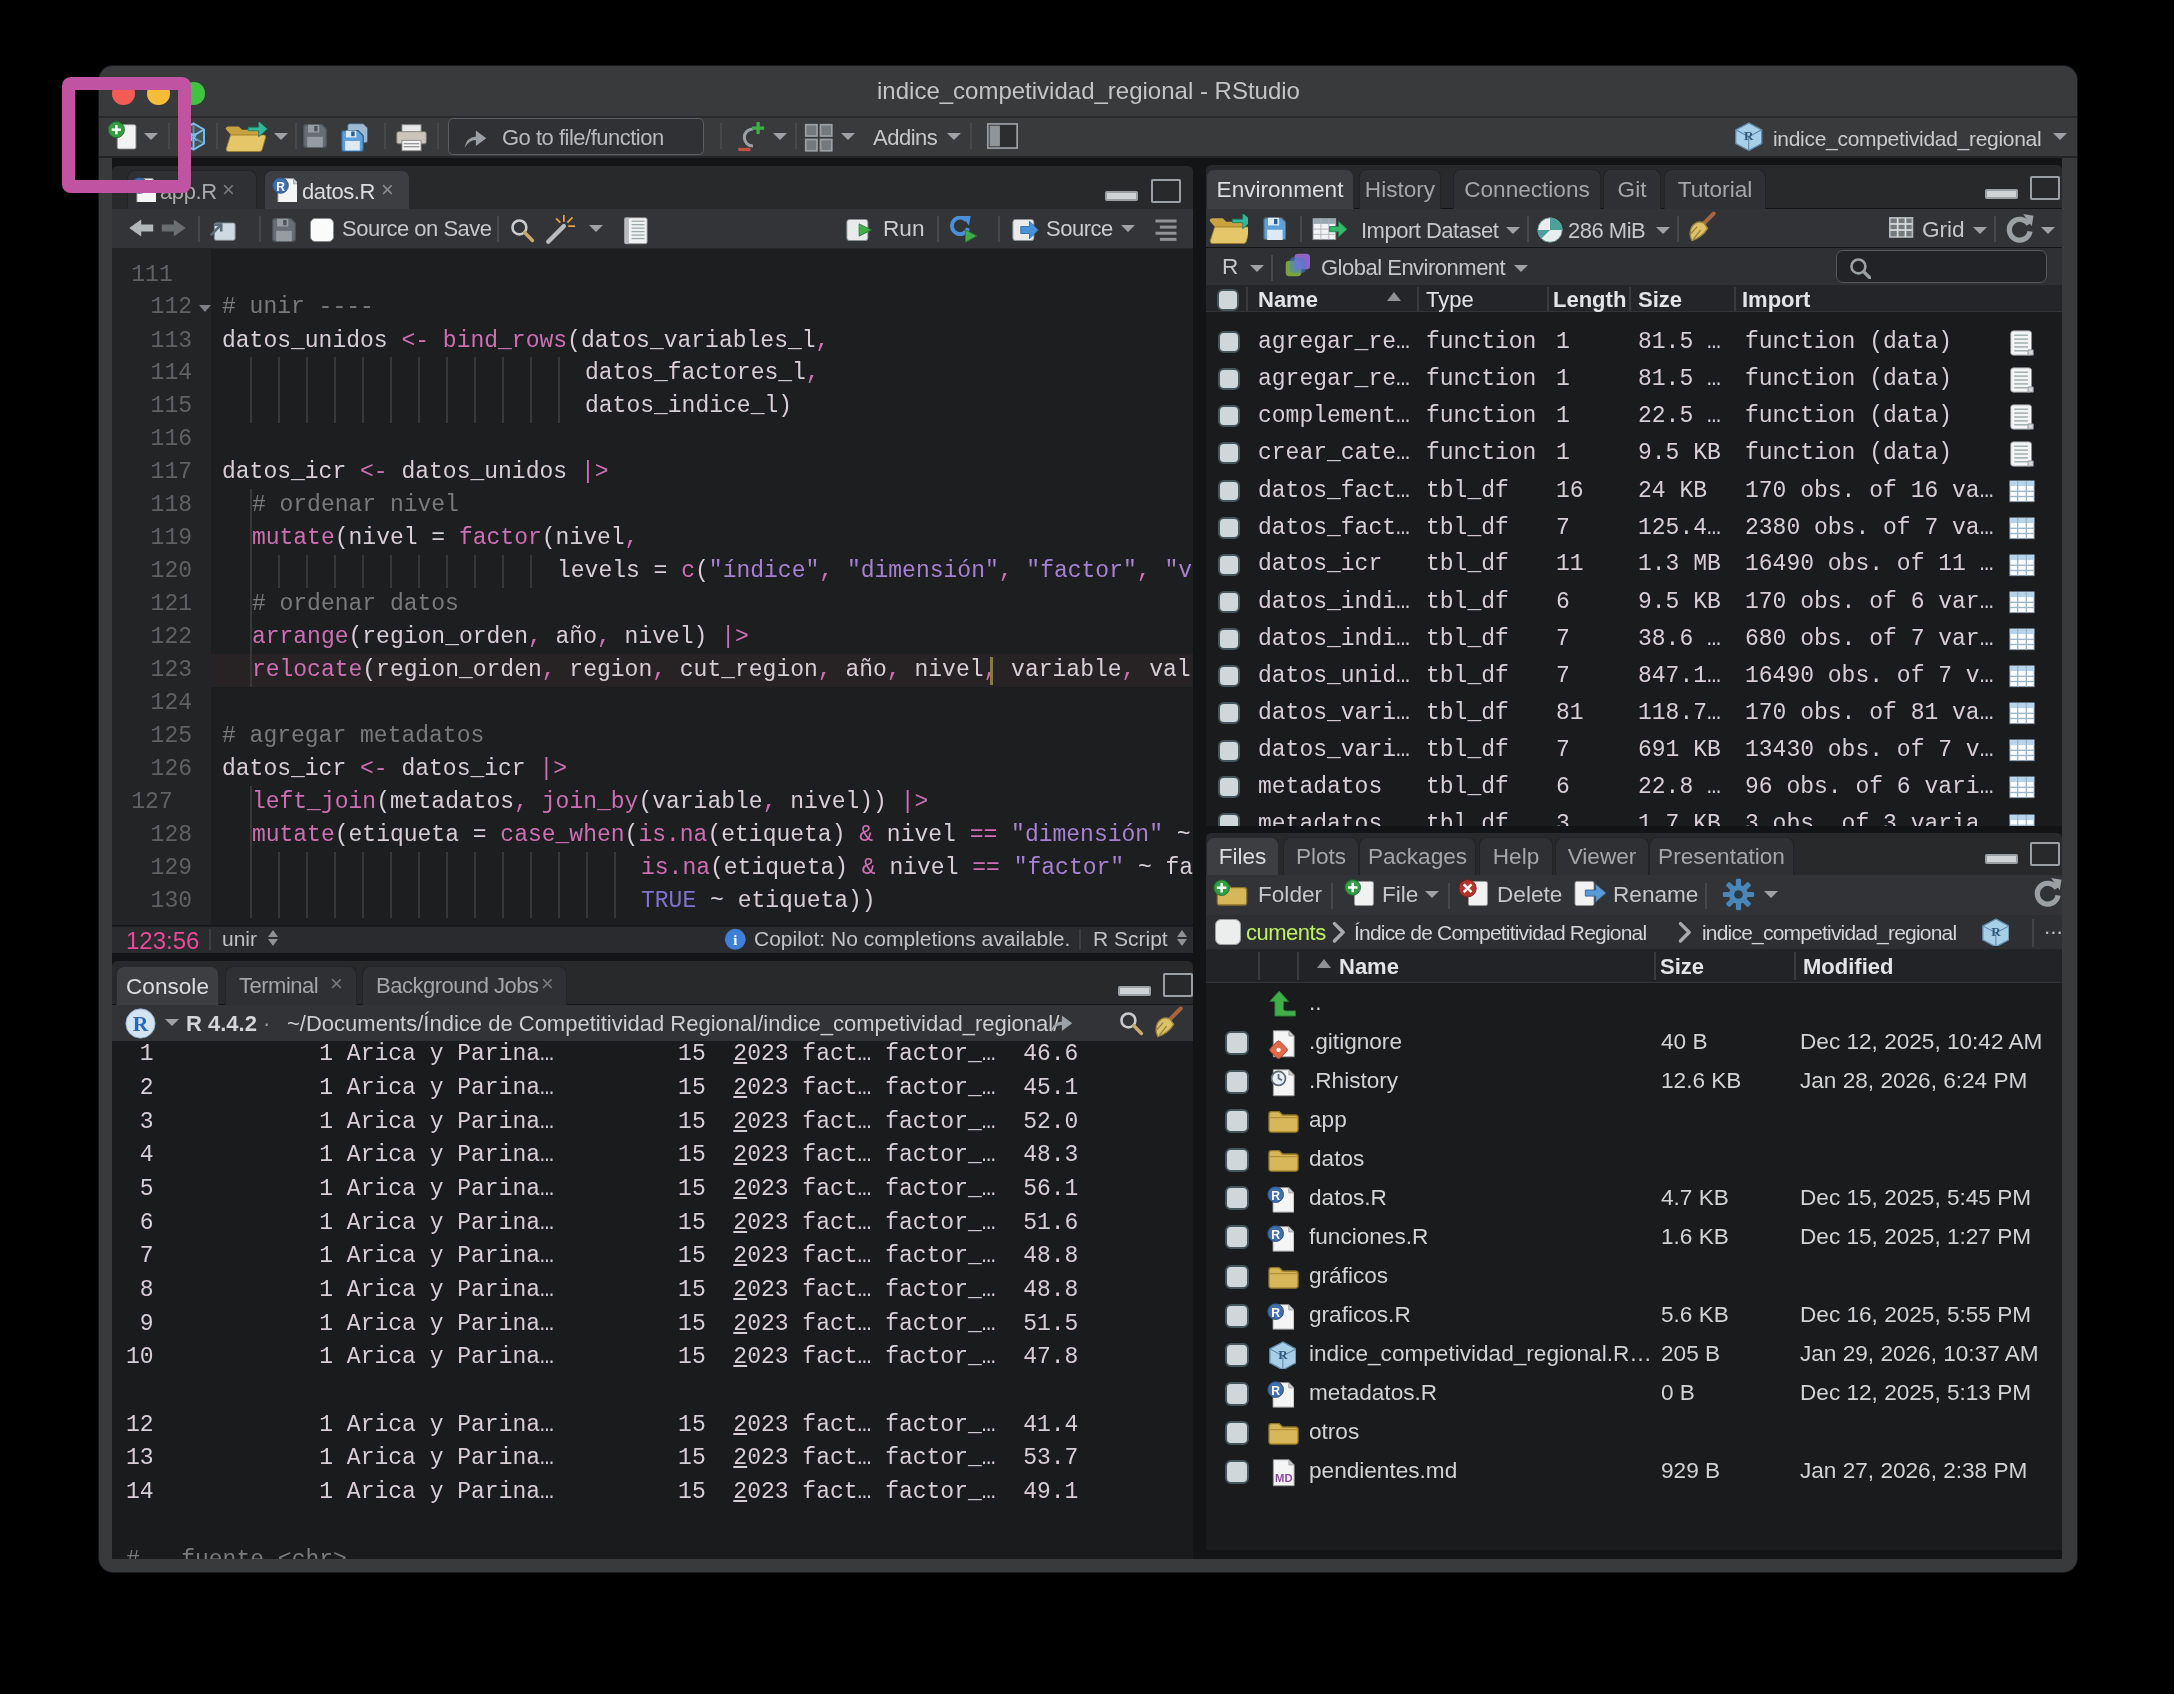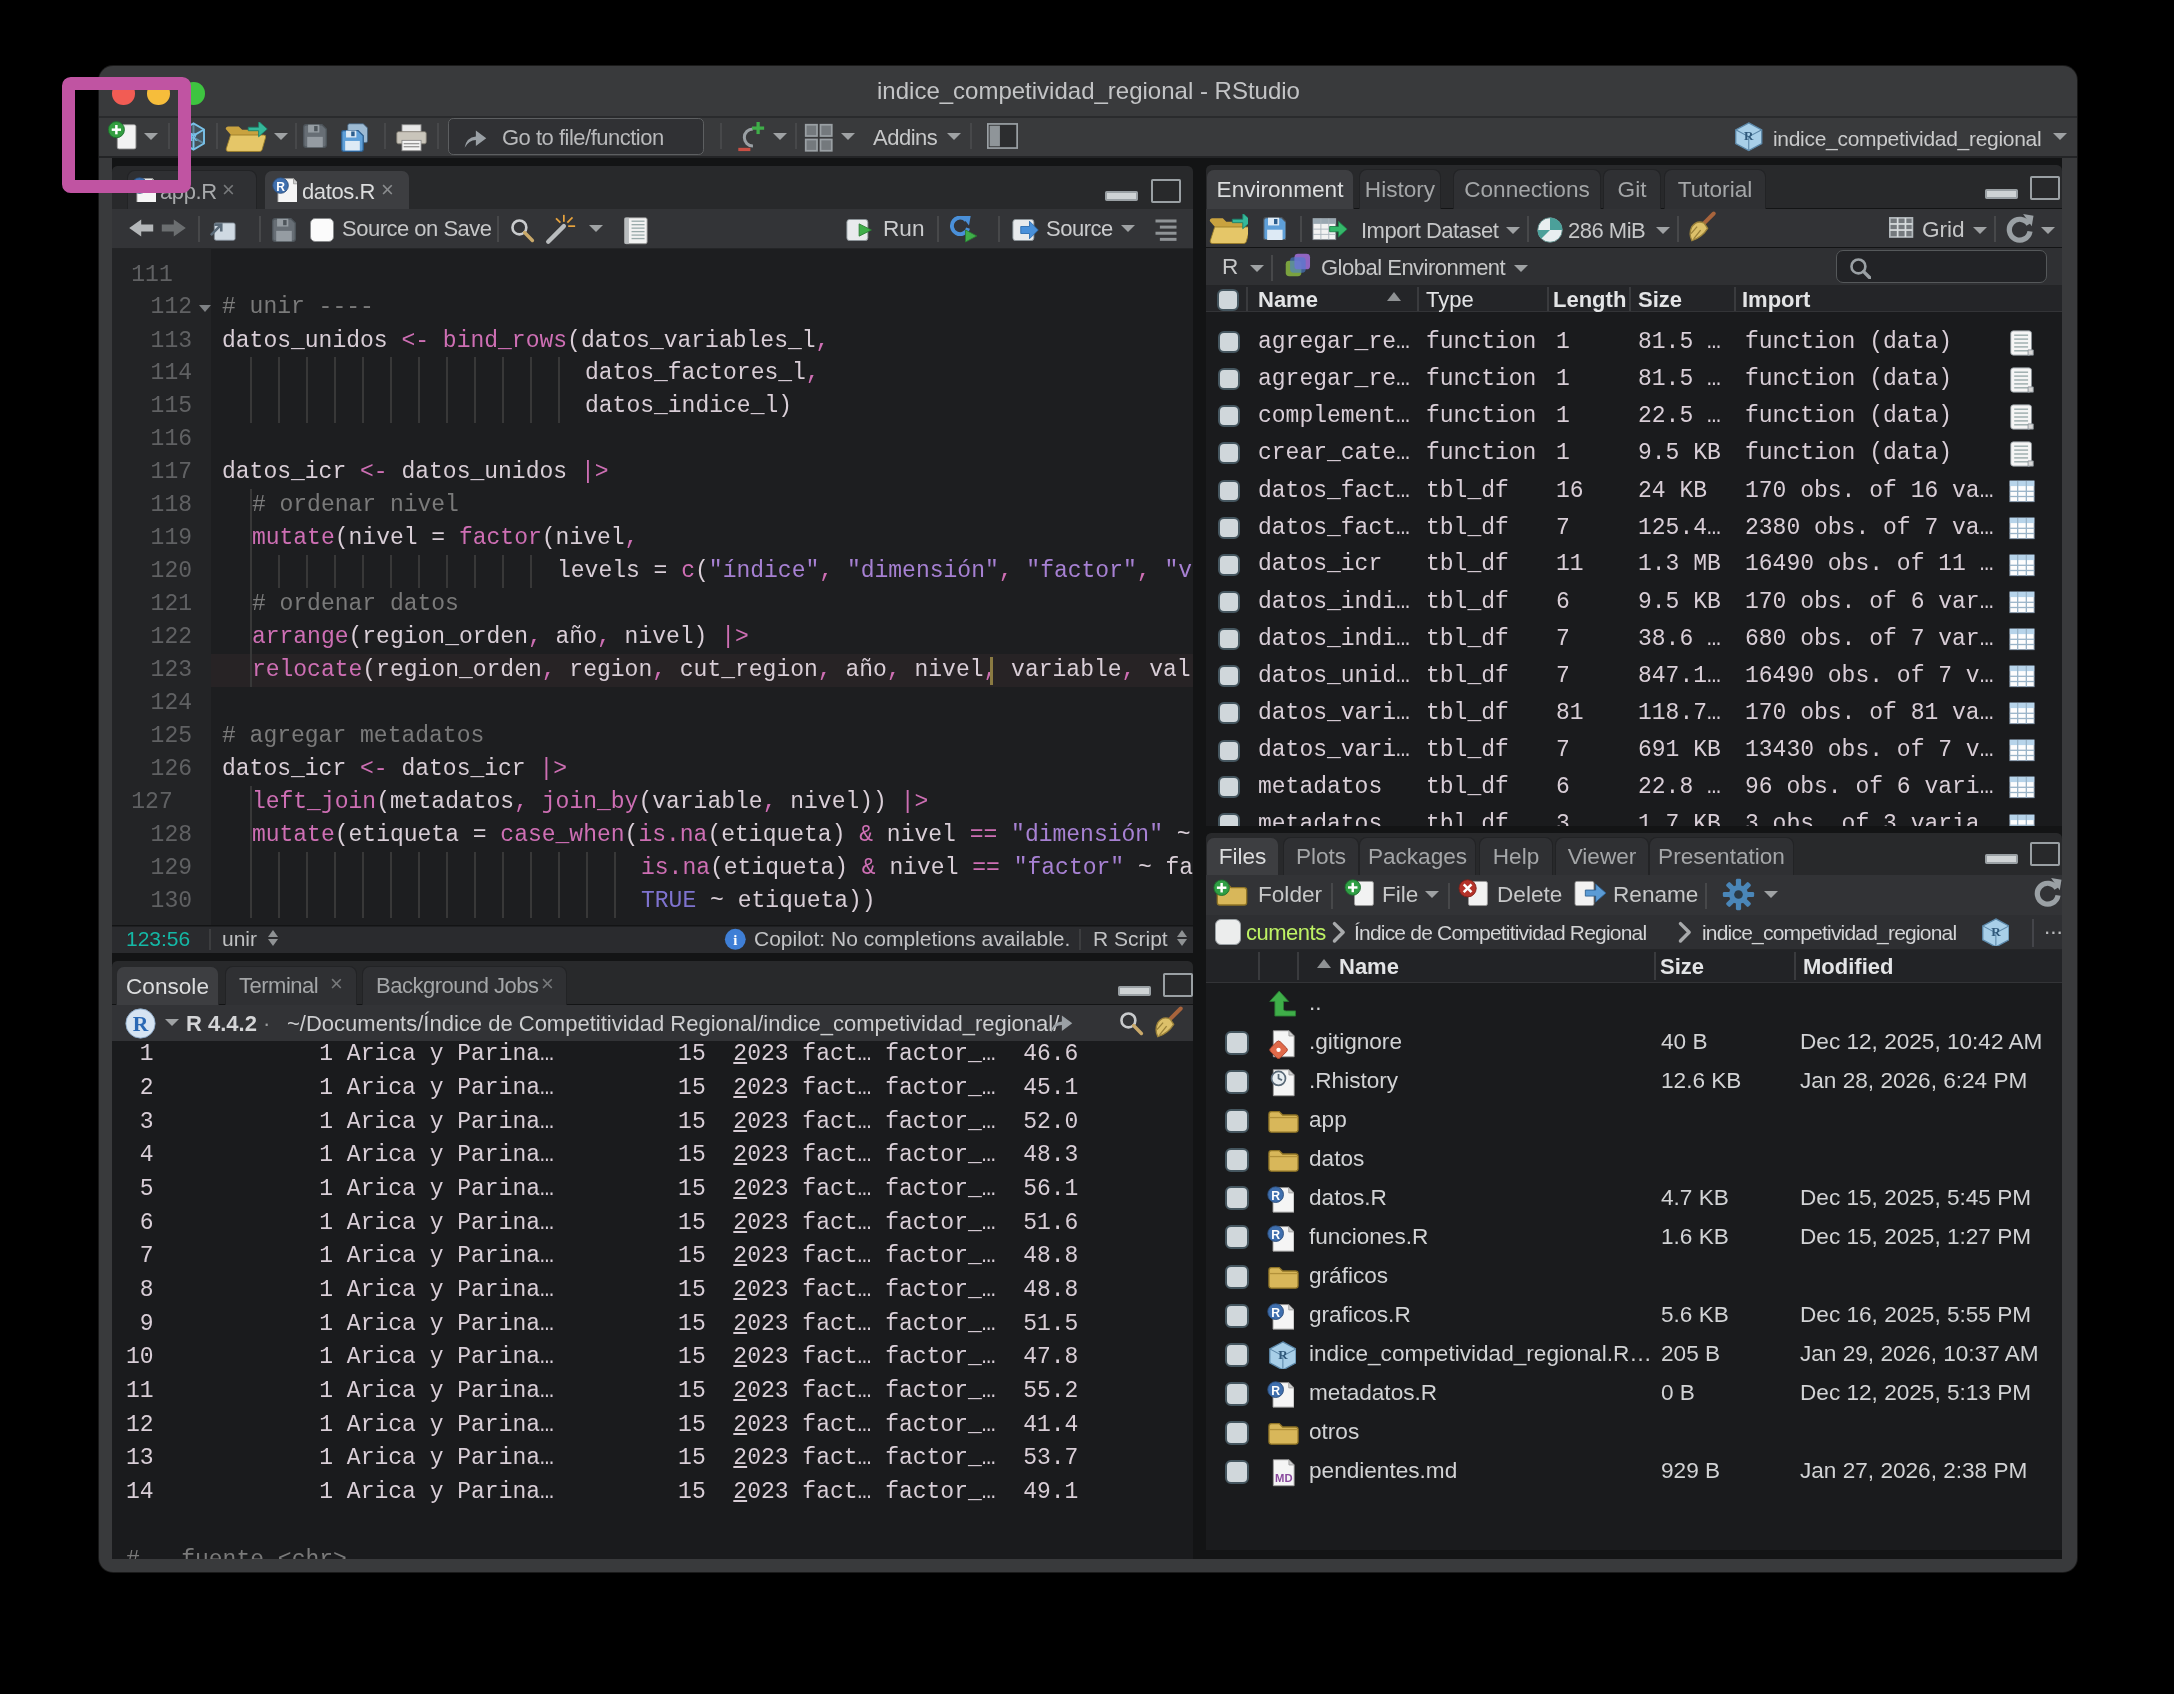--- a/index.html
+++ b/index.html
@@ -242,21 +242,21 @@
 <div class="ln mono abs" style="left:110px;top:405px"><span style="display:inline-block;width:28px;height:33px;vertical-align:top"></span><span class="ig" style="width:1.9px"></span><span class="pk">relocate</span>(region_orden<span class="pk">,</span> region<span class="pk">,</span> cut_region<span class="pk">,</span> año<span class="pk">,</span> nivel<span class="pk">,</span> variable<span class="pk">,</span> val</div>
 <div class="ln mono abs" style="left:110px;top:471px"><span class="cm"># agregar metadatos</span></div>
 <div class="ln mono abs" style="left:110px;top:504px">datos_icr <span class="pk">&lt;-</span> datos_icr <span class="pk">|&gt;</span></div>
 <div class="ln mono abs" style="left:110px;top:537px"><span style="display:inline-block;width:28px;height:33px;vertical-align:top"></span><span class="ig" style="width:1.9px"></span><span class="pk">left_join</span>(metadatos<span class="pk">,</span> <span class="pk">join_by</span>(variable<span class="pk">,</span> nivel)) <span class="pk">|&gt;</span></div>
 <div class="ln mono abs" style="left:110px;top:570px"><span style="display:inline-block;width:28px;height:33px;vertical-align:top"></span><span class="ig" style="width:1.9px"></span><span class="pk">mutate</span>(etiqueta = <span class="pk">case_when</span>(<span class="pk">is.na</span>(etiqueta) <span class="pk">&amp;</span> nivel <span class="pk">==</span> <span class="pu">"dimensión"</span> ~</div>
 <div class="ln mono abs" style="left:110px;top:603px"><span style="display:inline-block;width:28px;height:33px;vertical-align:top"></span><span class="ig" style="width:391px"></span><span class="pk">is.na</span>(etiqueta) <span class="pk">&amp;</span> nivel <span class="pk">==</span> <span class="pu">"factor"</span> ~ fa</div>
 <div class="ln mono abs" style="left:110px;top:636px"><span style="display:inline-block;width:28px;height:33px;vertical-align:top"></span><span class="ig" style="width:391px"></span><span class="bl">TRUE</span> ~ etiqueta))</div>
 <div class="abs" style="left:878px;top:408px;width:2.6px;height:28px;background:#8a7a42"></div>
 </div>
 <div class="abs" style="left:112px;top:926px;width:1081px;height:27px;background:#2a2b2e;border-top:1.7px solid #1e1f21;box-sizing:border-box"></div>
-<div class="abs" style="left:126px;top:927px;font-size:21px;color:#14b8a6">123:56</div>
+<div class="abs" style="left:126px;top:927px;font-size:24px;color:#ec4899">123:56</div>
 <div class="sep" style="left:209px;top:929px;height:21px;background:#3c3d3f"></div>
 <div class="abs" style="left:222px;top:927px;font-size:21px;color:#bfc0c2">unir</div>
 <div class="updn" style="left:268px;top:930px;border-bottom:7px solid #8f9294"></div>
 <div class="updn" style="left:268px;top:939px;border-top:7px solid #8f9294"></div>
 <svg class="abs" style="left:724px;top:928px" width="22.6" height="22.6" viewBox="0 0 26 26">
     <circle cx="13" cy="13" r="12" fill="#3f7fd6"></circle>
     <text x="13" y="19" font-size="17" font-weight="bold" fill="#fff" text-anchor="middle" font-family="Liberation Serif">i</text>
   </svg>
 <div class="abs" style="left:754px;top:927px;font-size:21px;color:#c2c3c5">Copilot: No completions available.</div>
 <div class="sep" style="left:1079px;top:929px;height:21px;background:#3c3d3f"></div>
@@ -299,21 +299,20 @@
 <div class="mono abs" style="left:14px;top:-3.8px;height:34px;line-height:34px"> 1            1 Arica y Parina…         15  <u>2</u>023 fact… factor_…  46.6</div>
 <div class="mono abs" style="left:14px;top:30px;height:34px;line-height:34px"> 2            1 Arica y Parina…         15  <u>2</u>023 fact… factor_…  45.1</div>
 <div class="mono abs" style="left:14px;top:64px;height:34px;line-height:34px"> 3            1 Arica y Parina…         15  <u>2</u>023 fact… factor_…  52.0</div>
 <div class="mono abs" style="left:14px;top:97px;height:34px;line-height:34px"> 4            1 Arica y Parina…         15  <u>2</u>023 fact… factor_…  48.3</div>
 <div class="mono abs" style="left:14px;top:131px;height:34px;line-height:34px"> 5            1 Arica y Parina…         15  <u>2</u>023 fact… factor_…  56.1</div>
 <div class="mono abs" style="left:14px;top:165px;height:34px;line-height:34px"> 6            1 Arica y Parina…         15  <u>2</u>023 fact… factor_…  51.6</div>
 <div class="mono abs" style="left:14px;top:198px;height:34px;line-height:34px"> 7            1 Arica y Parina…         15  <u>2</u>023 fact… factor_…  48.8</div>
 <div class="mono abs" style="left:14px;top:232px;height:34px;line-height:34px"> 8            1 Arica y Parina…         15  <u>2</u>023 fact… factor_…  48.8</div>
 <div class="mono abs" style="left:14px;top:266px;height:34px;line-height:34px"> 9            1 Arica y Parina…         15  <u>2</u>023 fact… factor_…  51.5</div>
 <div class="mono abs" style="left:14px;top:299px;height:34px;line-height:34px">10            1 Arica y Parina…         15  <u>2</u>023 fact… factor_…  47.8</div>
-<div class="mono abs" style="left:14px;top:333px;height:34px;line-height:34px">11            1 Arica y Parina…         15  <u>2</u>023 fact… factor_…  55.2</div>
 <div class="mono abs" style="left:14px;top:367px;height:34px;line-height:34px">12            1 Arica y Parina…         15  <u>2</u>023 fact… factor_…  41.4</div>
 <div class="mono abs" style="left:14px;top:400px;height:34px;line-height:34px">13            1 Arica y Parina…         15  <u>2</u>023 fact… factor_…  53.7</div>
 <div class="mono abs" style="left:14px;top:434px;height:34px;line-height:34px">14            1 Arica y Parina…         15  <u>2</u>023 fact… factor_…  49.1</div>
 <div class="mono cm abs" style="left:14px;top:502px;height:34px;line-height:34px">#   fuente &lt;chr&gt;</div>
 </div>
 <div class="abs" style="left:1206px;top:165px;width:856px;height:43px;background:#28292b;border-radius:5.2px 5.2px 0 0"></div>
 <div class="tab act" style="left:1206px;top:169px;width:148px;height:40px;line-height:40px">Environment</div>
 <div class="tab" style="left:1359px;top:169px;width:82px;height:40px;line-height:40px">History</div>
 <div class="tab" style="left:1453px;top:169px;width:148px;height:40px;line-height:40px">Connections</div>
 <div class="tab" style="left:1603px;top:169px;width:58px;height:40px;line-height:40px">Git</div>

